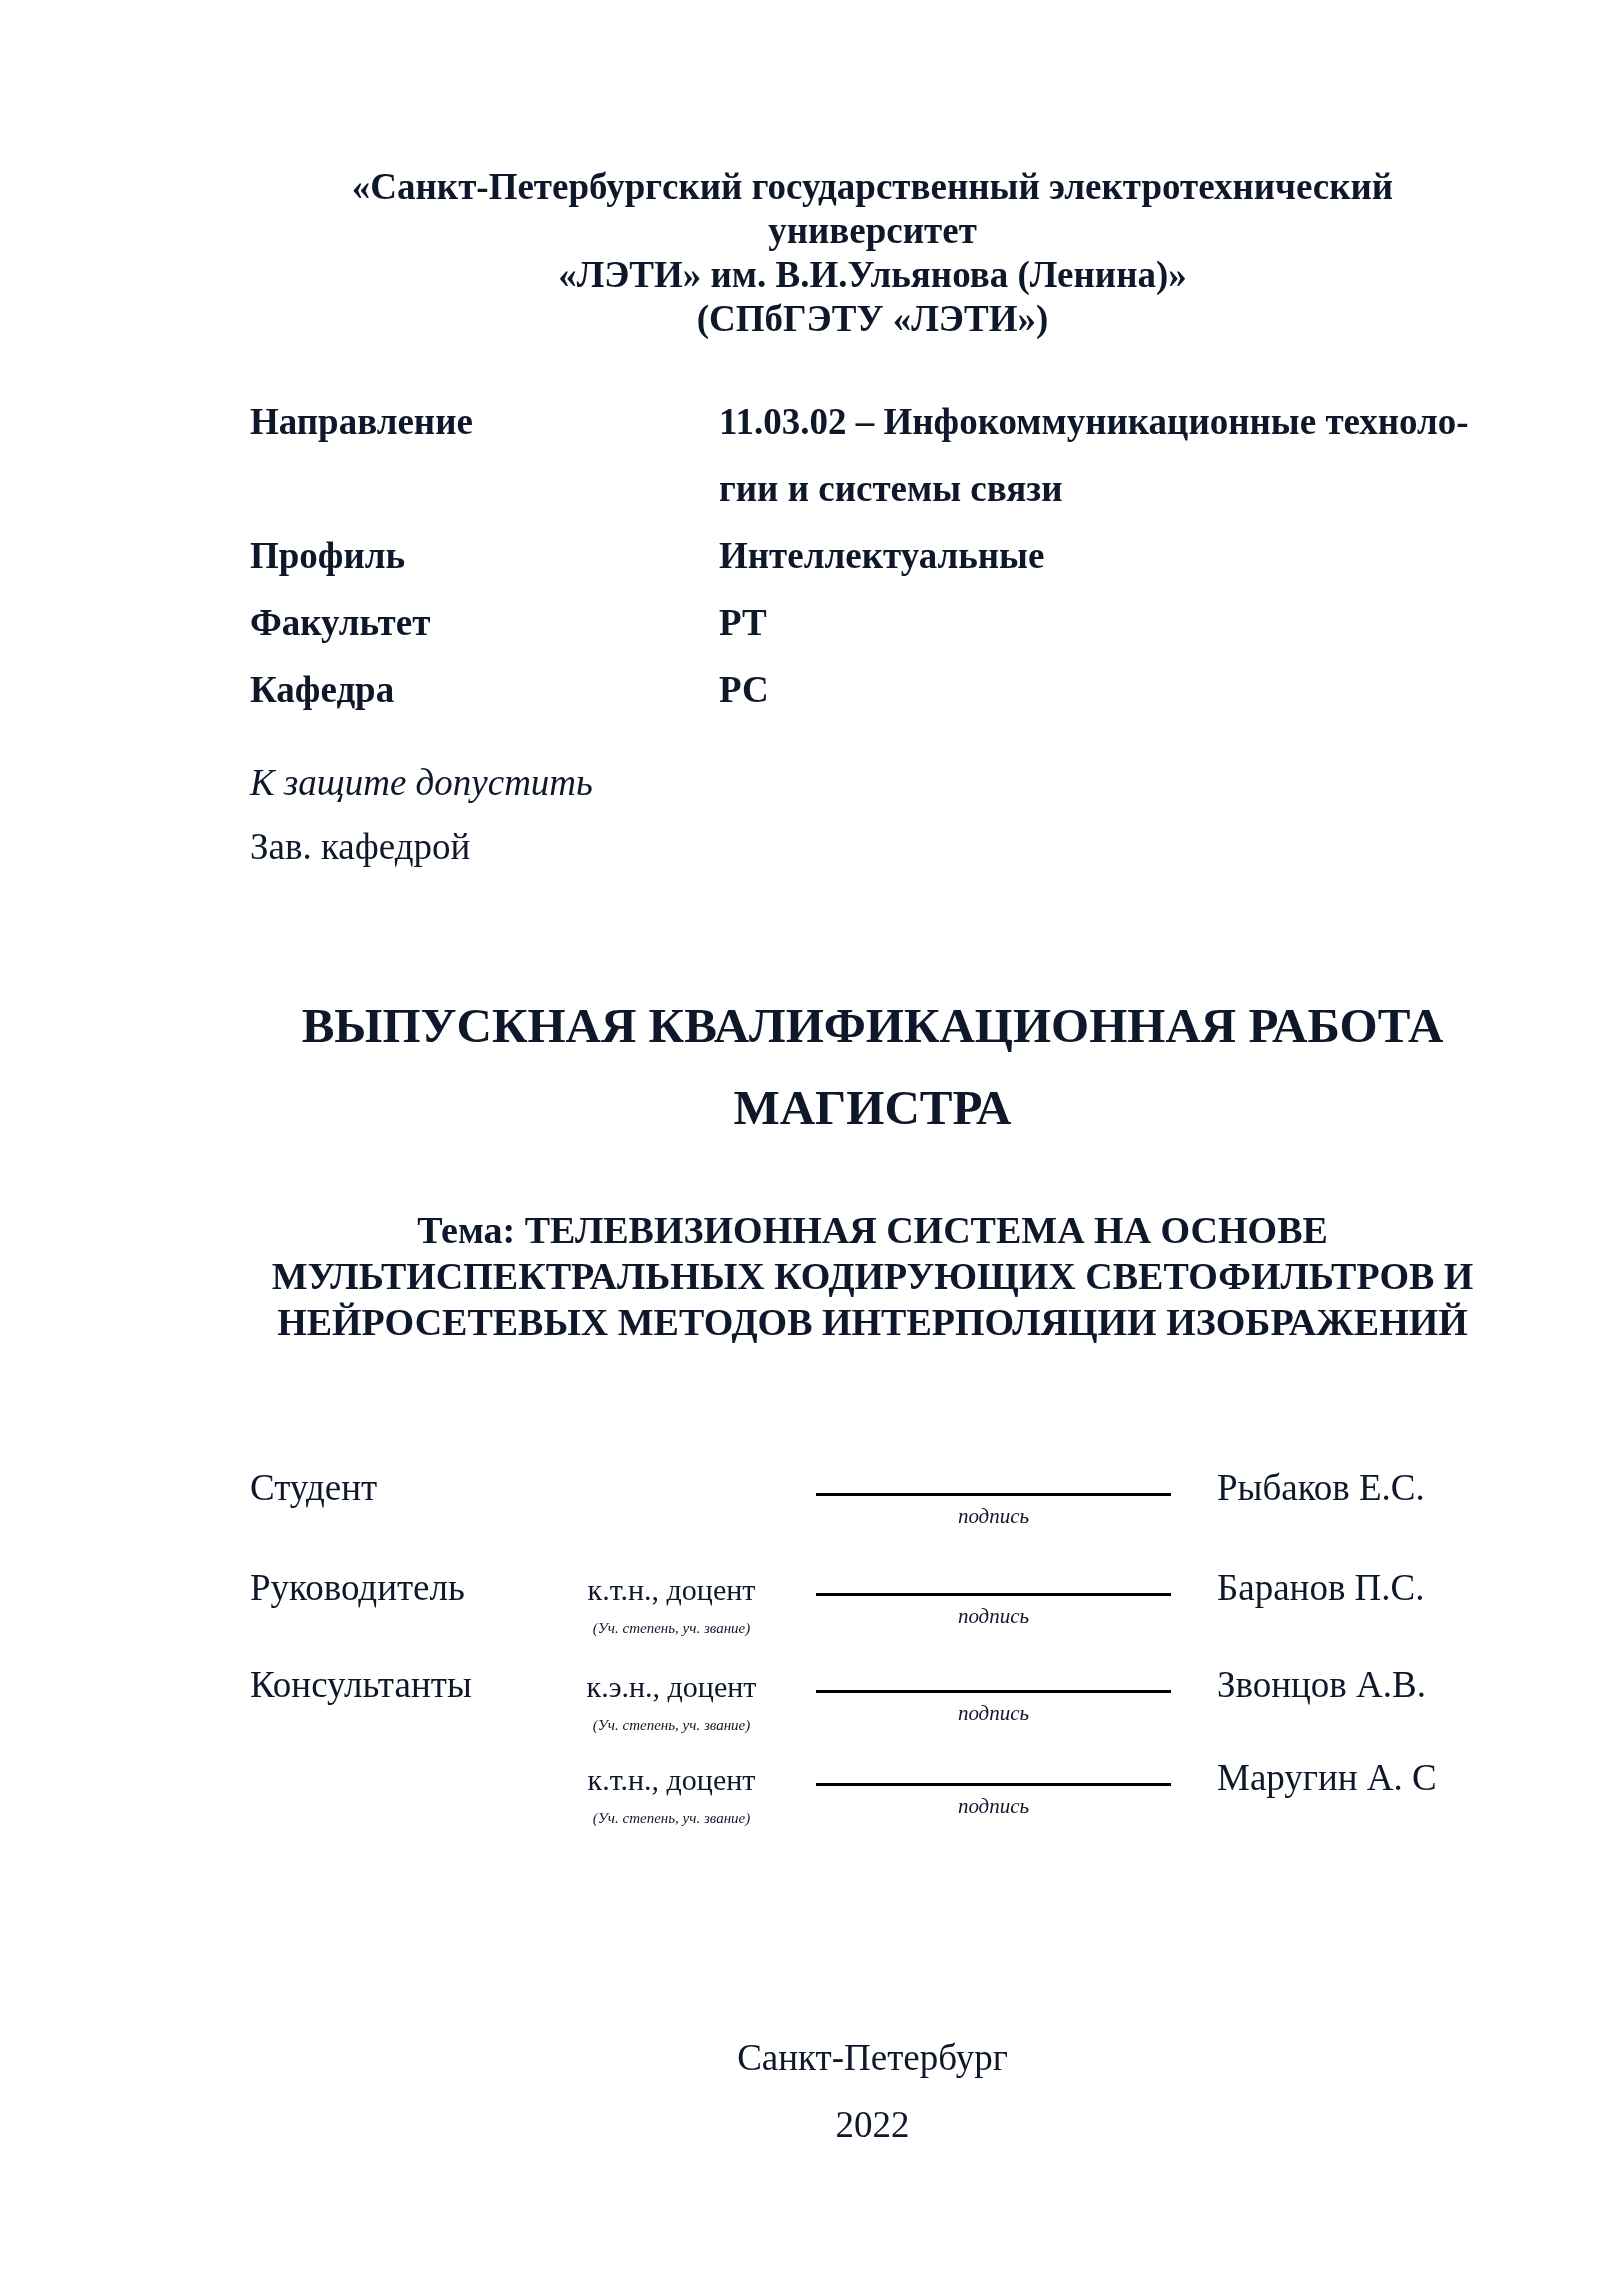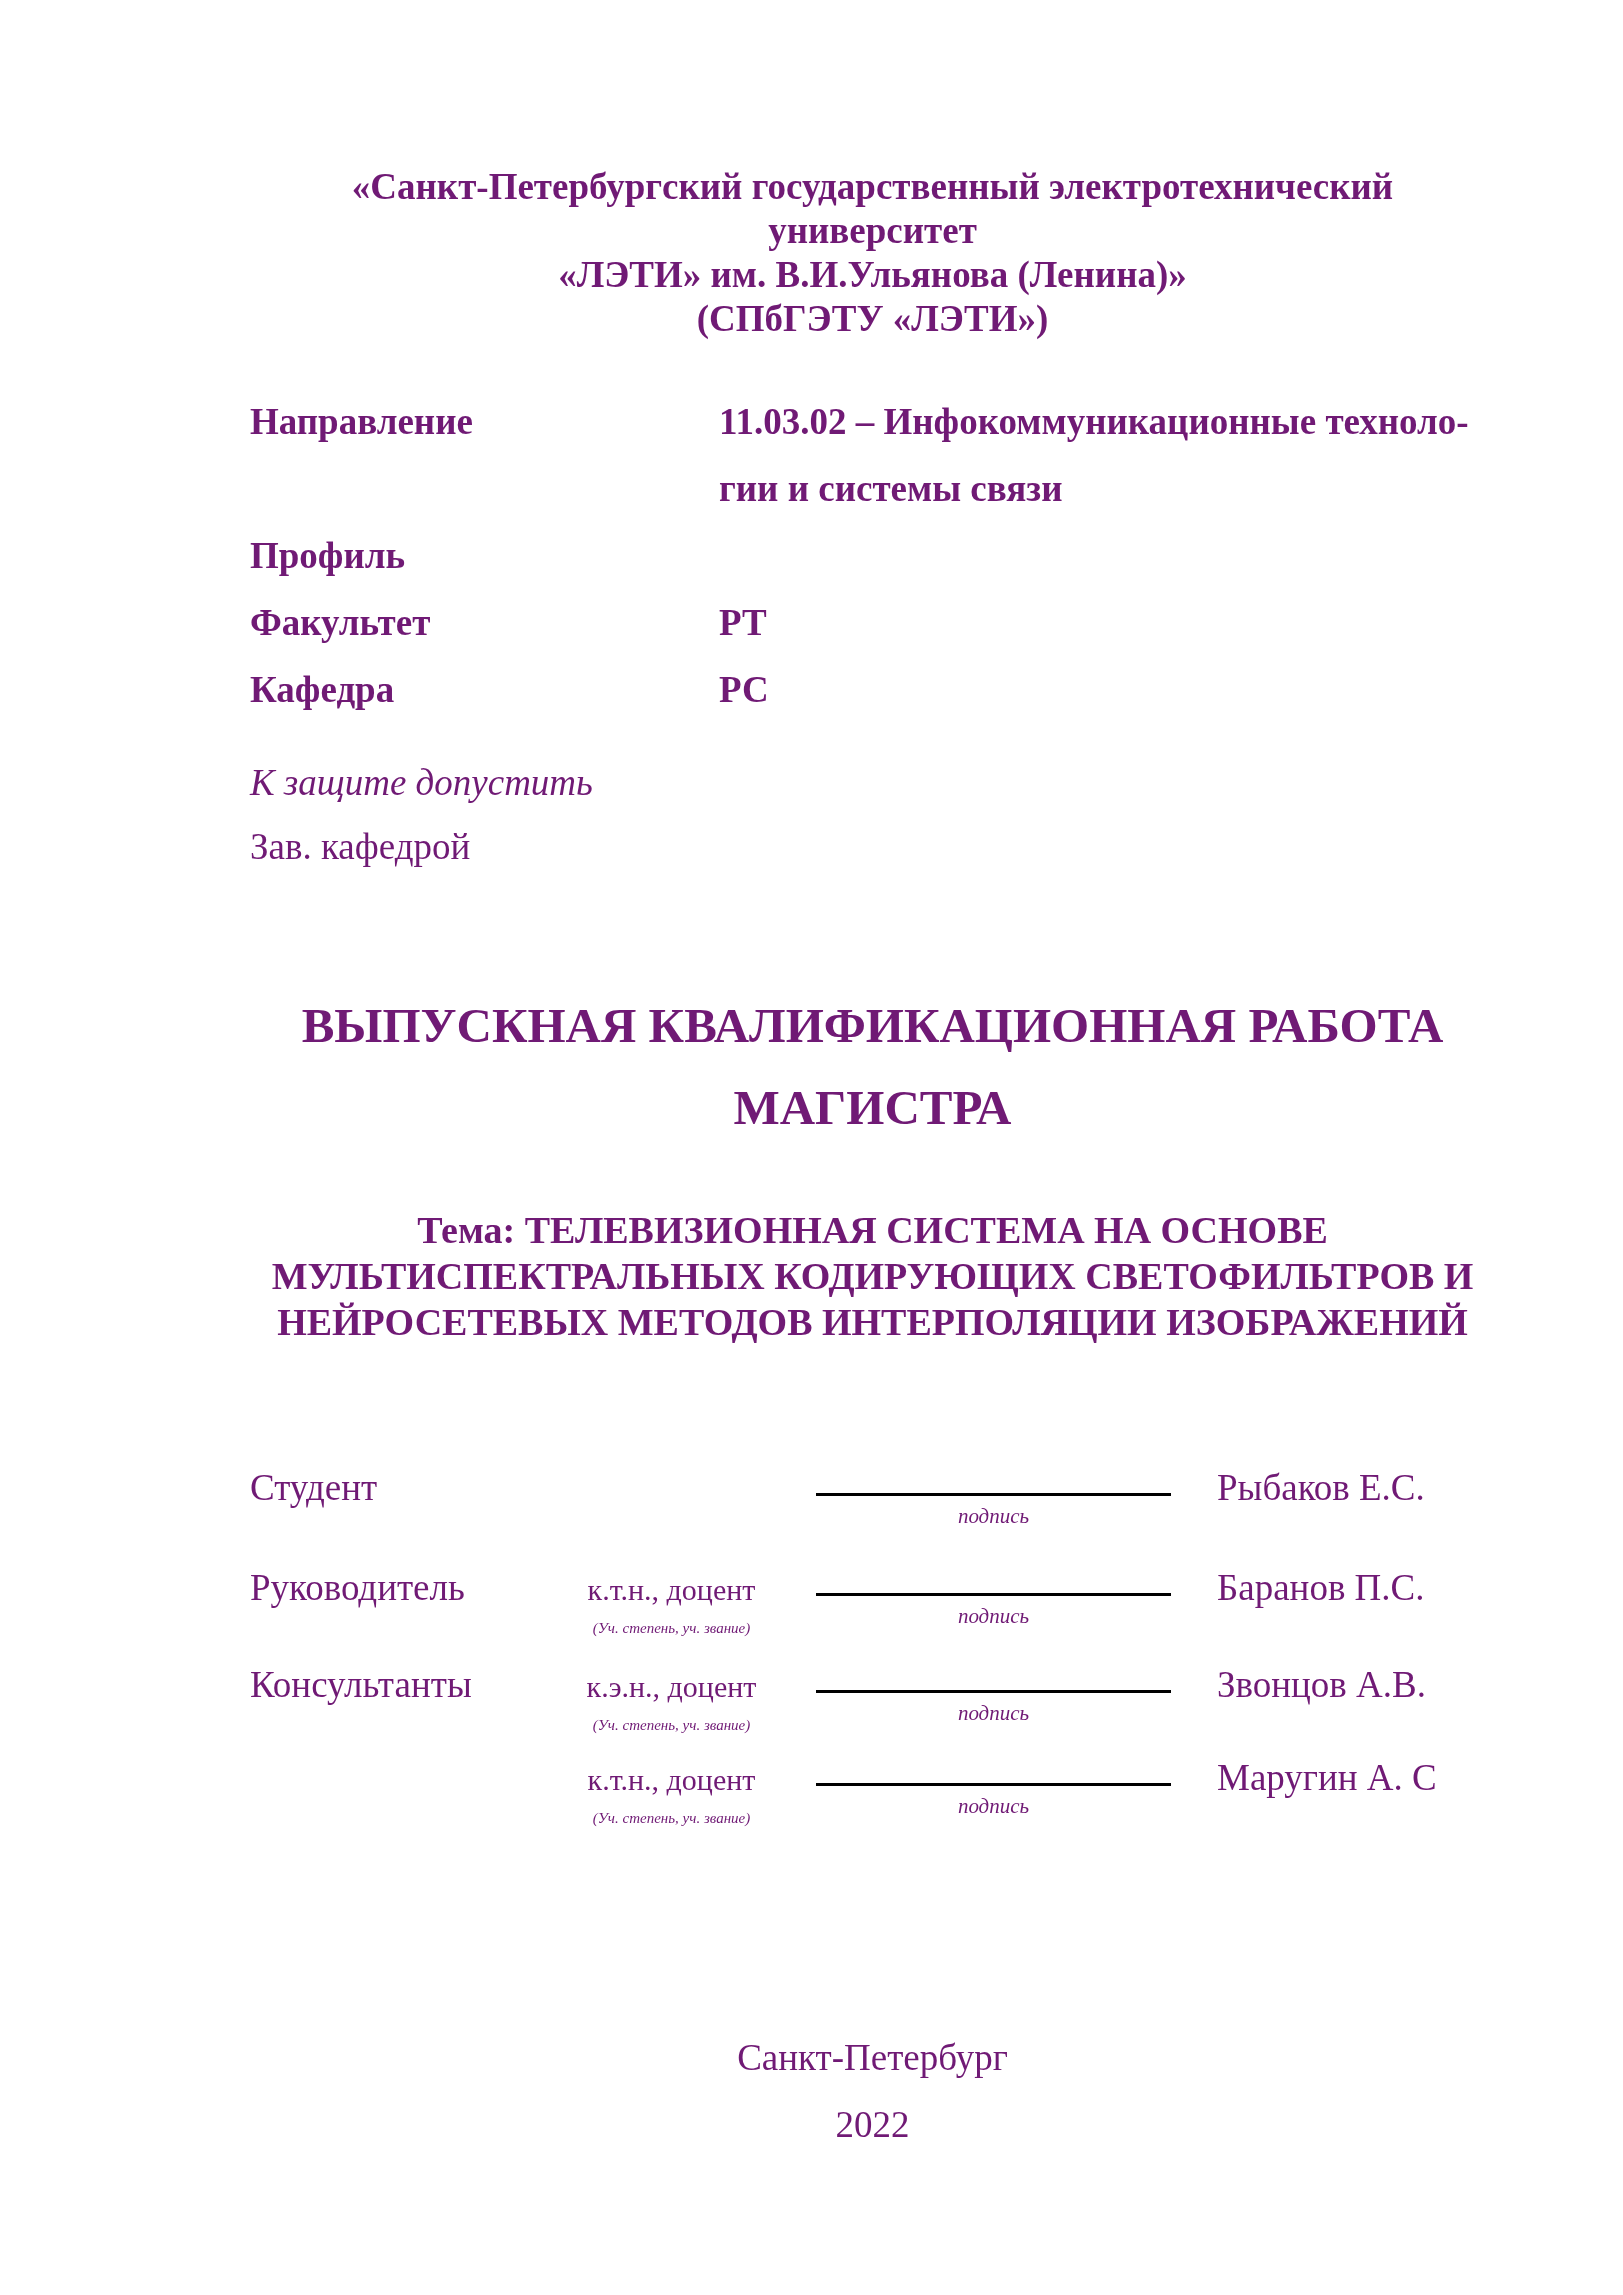--- a/index.html
+++ b/index.html
@@ -1,21 +1,21 @@
 <!DOCTYPE html>
 <html lang="ru" style="font-size:12.6px"><head>
 <meta charset="utf-8">
 <style>
   html,body { margin:0; padding:0; background:#e8e8e8; }
   .page {
     position:relative;
     width:1623px; height:2295px;
     margin:0 auto;
     background:#ffffff;
-    color:#701a75;
+    color:#0f172a;
     font-family:"Liberation Serif","DejaVu Serif",serif;
     box-sizing:border-box;
     padding:0 128px 0 250px;
     overflow:hidden;
   }
   .italic { font-style:italic; }
 
   
   .uni-header { margin-top:165px; font-size:37px; line-height:44px; font-weight:bold; text-align:center; }
 
@@ -67,20 +67,21 @@
   <section class="meta">
     <div class="meta-row">
       <div class="meta-label">Направление</div>
       <div class="meta-value">
         <div>11.03.02 – Инфокоммуникационные техноло-</div>
         <div>гии и системы связи</div>
       </div>
     </div>
     <div class="meta-row">
       <div class="meta-label">Профиль</div>
+      <div class="meta-value">Интеллектуальные</div>
     </div>
     <div class="meta-row">
       <div class="meta-label">Факультет</div>
       <div class="meta-value">РТ</div>
     </div>
     <div class="meta-row">
       <div class="meta-label">Кафедра</div>
       <div class="meta-value">РС</div>
     </div>
   </section>

